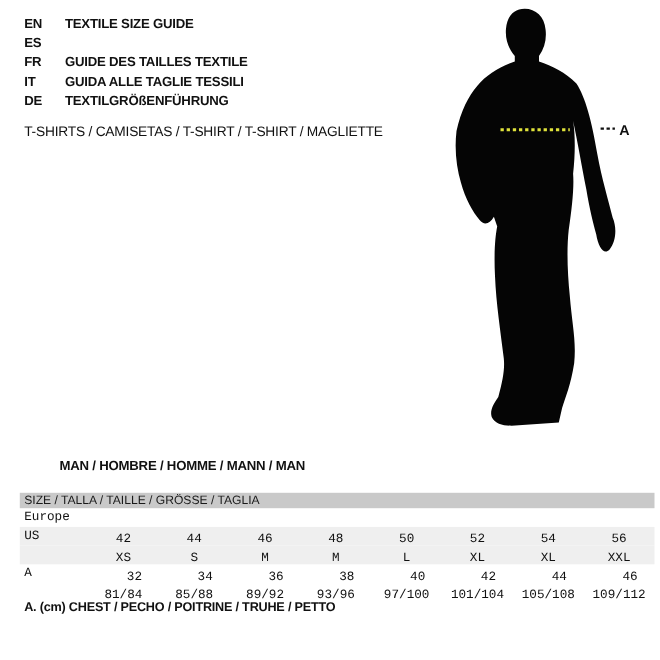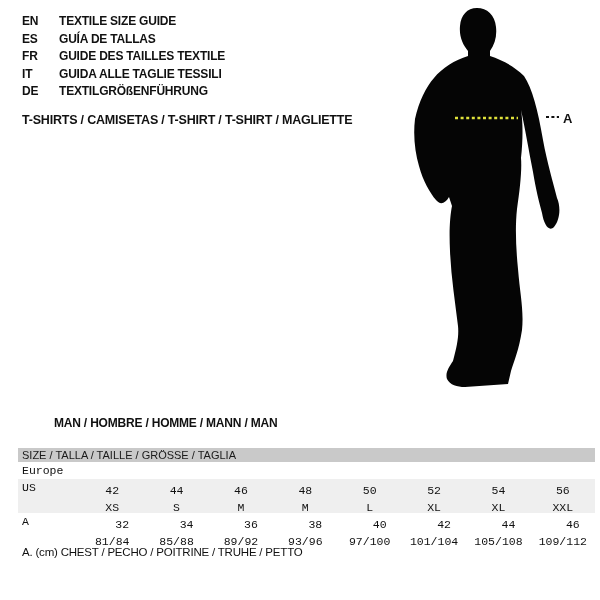--- a/index.html
+++ b/index.html
@@ -6,46 +6,45 @@
   body{
     width:600px;height:600px;position:relative;background:#ffffff;
     font-family:"Liberation Sans",sans-serif;color:#111;overflow:hidden;
   }
   .abs{position:absolute;}
   
   .lang-list{left:22px;top:13px;}
   .lang-row{display:flex;font-weight:700;font-size:12px;line-height:17.5px;letter-spacing:-0.2px;align-items:center;}
   .lang-code{width:37px;}
   
-  .products{left:22px;top:111px;font-weight:700;font-size:12.5px;line-height:19px;letter-spacing:-0.2px;}
+  .products{left:22px;top:111px;font-weight:400;font-size:12.5px;line-height:19px;letter-spacing:-0.2px;}
   
   .figure{left:405px;top:0;width:195px;height:400px;}
   .figure svg{display:block;width:195px;height:400px;}
   
   .section-title{left:22px;top:416px;font-weight:700;font-size:12px;letter-spacing:-0.2px;margin-left:32px;}
   
   .size-table{left:18px;top:448px;width:577px;font-size:11.5px;}
   .st-header{height:14px;line-height:14px;padding-left:4px;font-size:11px;color:#1a1a1a;}
   .st-row{display:grid;grid-template-columns:62px repeat(8,1fr);height:17px;line-height:17px;font-family:Liberation Mono, monospace;}
   .st-label{padding-left:4px;text-align:left;}
   .st-val{text-align:center;margin-top:20px;}
   
-  .footnote{left:22px;top:546px;font-weight:400;font-size:11.5px;letter-spacing:-0.2px;}
+  .footnote{left:22px;top:546px;font-weight:700;font-size:11.5px;letter-spacing:-0.2px;}
 </style>
 </head>
 <body>
 
 <div class="abs lang-list">
   <div class="lang-row">
     <span class="lang-code">EN</span>
     <span>TEXTILE SIZE GUIDE</span>
   </div>
   <div class="lang-row">
     <span class="lang-code">ES</span>
-    <span>GUÍA DE TALLAS</span>
   </div>
   <div class="lang-row">
     <span class="lang-code">FR</span>
     <span>GUIDE DES TAILLES TEXTILE</span>
   </div>
   <div class="lang-row">
     <span class="lang-code">IT</span>
     <span>GUIDA ALLE TAGLIE TESSILI</span>
   </div>
   <div class="lang-row">

